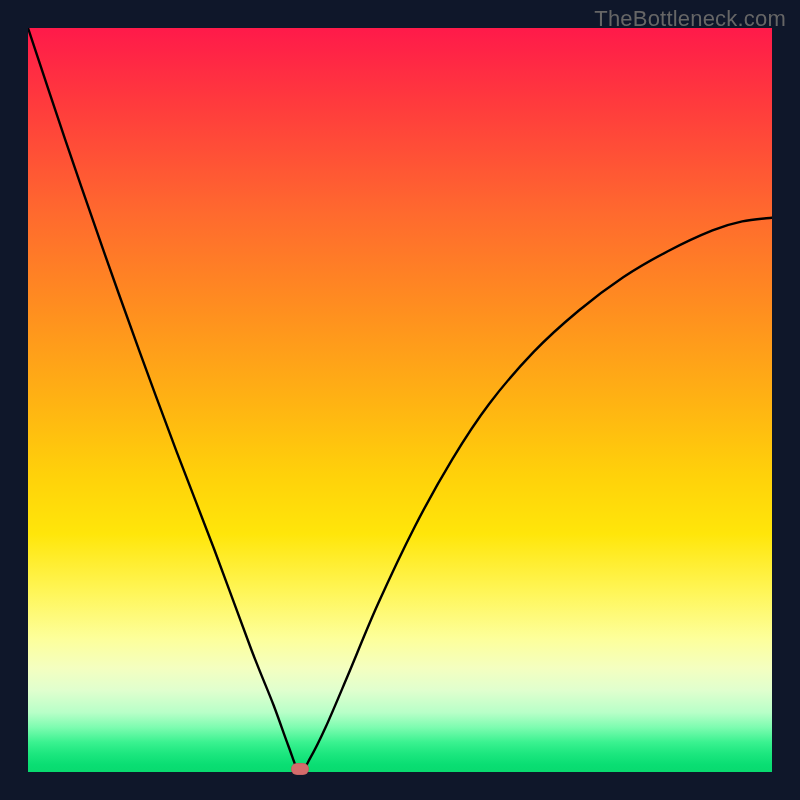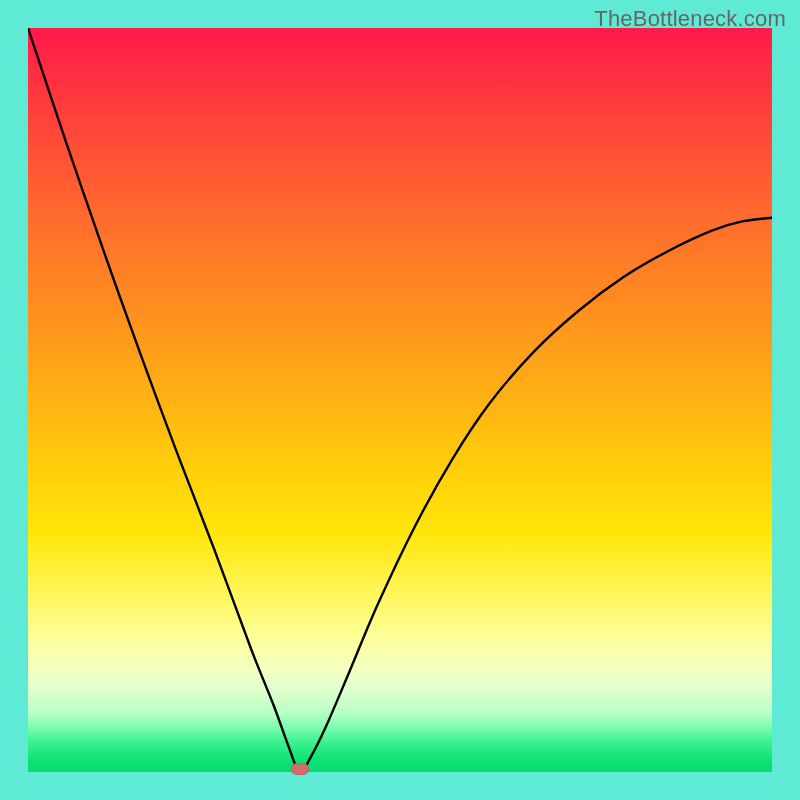--- a/index.html
+++ b/index.html
@@ -8,21 +8,21 @@
     width: 800px;
     height: 800px;
     overflow: hidden;
     background: #000;
     font-family: Arial, Helvetica, sans-serif;
   }
   .frame {
     position: relative;
     width: 800px;
     height: 800px;
-    background: #5eead4;
+    background: #0f172a;
   }
   .watermark {
     position: absolute;
     top: 6px;
     right: 14px;
     color: #666;
     font-size: 22px;
     font-weight: 400;
     letter-spacing: 0.2px;
     z-index: 5;

